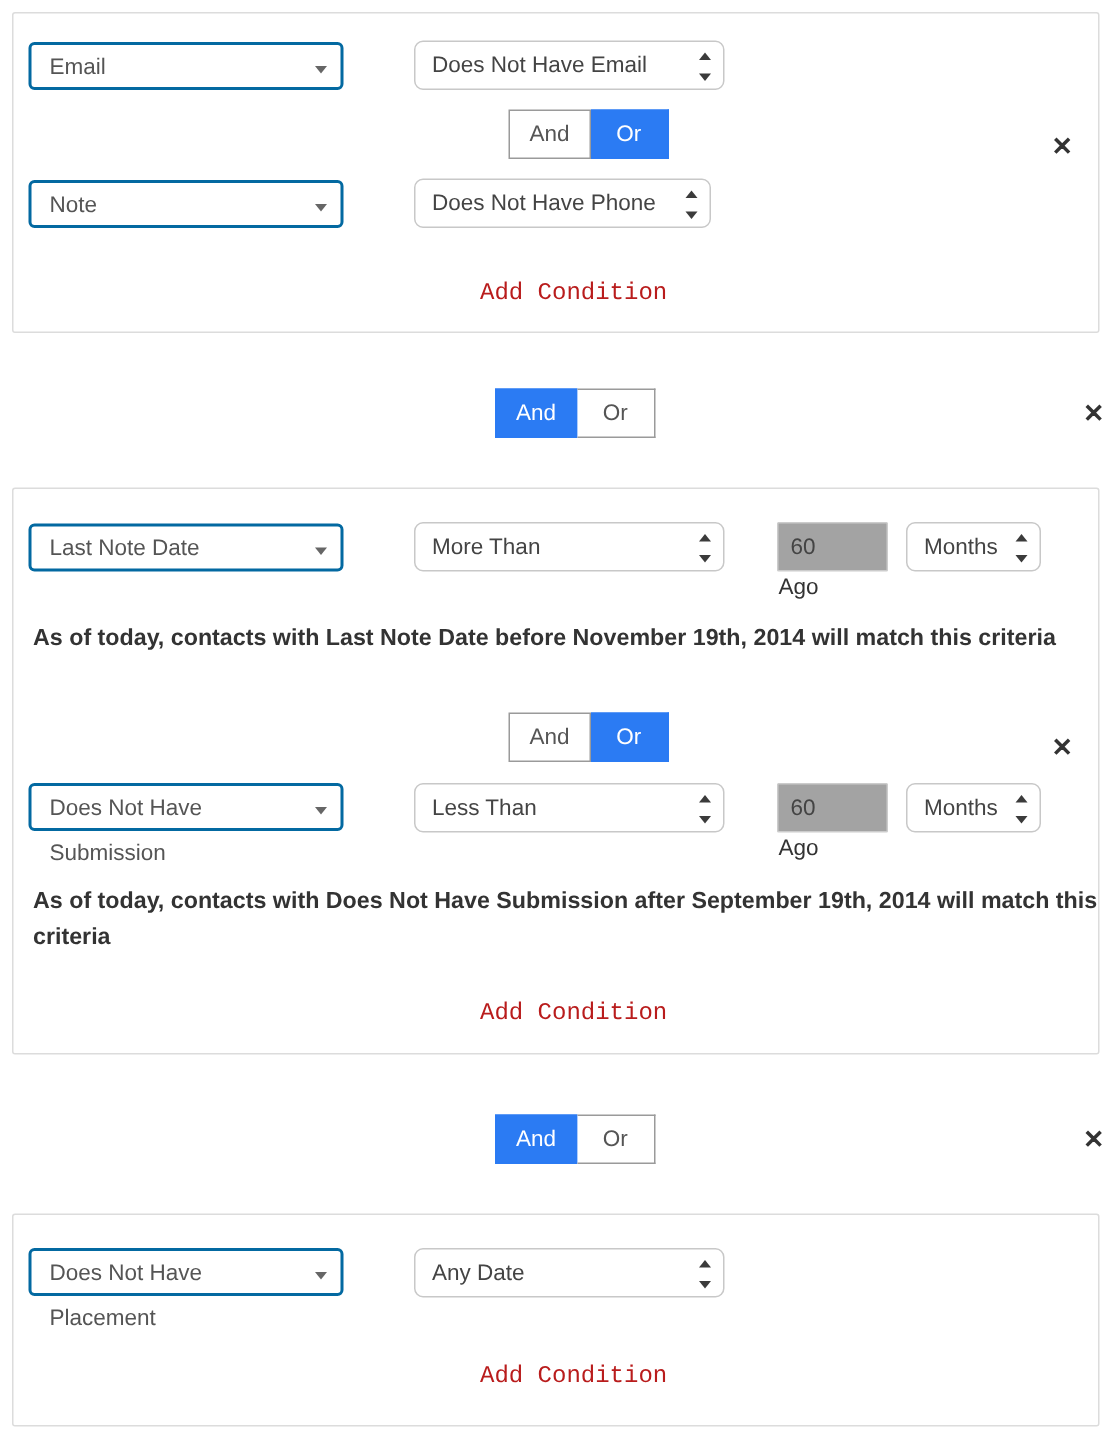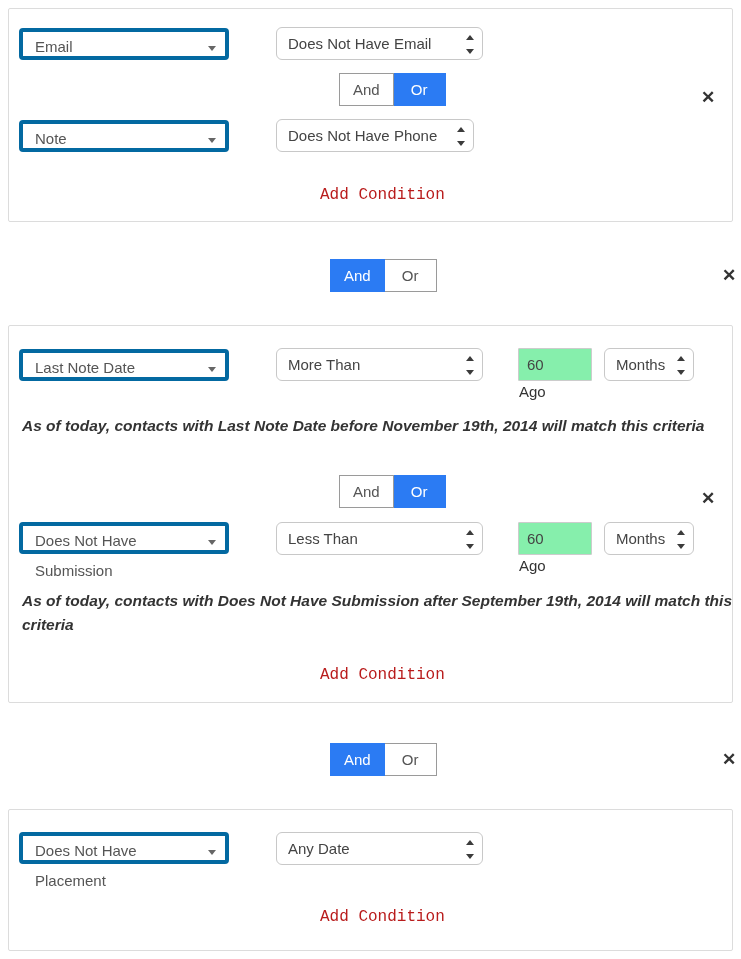--- a/index.html
+++ b/index.html
@@ -31,21 +31,21 @@
   
   .cond-row { position: relative; }
 
   
   .sel2 {
     position: absolute;
     width: 210px;
     height: 32px;
     box-sizing: border-box;
     background: #fff;
-    border: 4px solid #0369a1;
+    border: 2px solid #0369a1;
     border-radius: 4px;
     color: #555;
     font-size: 15px;
     line-height: 30px;
     padding: 0 24px 0 12px;
     white-space: nowrap;
   }
   .sel2 .caret {
     position: absolute;
     right: 9px;
@@ -94,21 +94,21 @@
   }
   .nsel .spin .up { top: 0;  border-bottom: 5px solid #3b3b3b; }
   .nsel .spin .dn { bottom: 0; border-top: 5px solid #3b3b3b; }
 
   
   .numin {
     position: absolute;
     width: 74px;
     height: 33px;
     box-sizing: border-box;
-    background: #86efac;
+    background: #a3a3a3;
     border: 1px solid #cccccc;
     border-radius: 1px;
     color: #444;
     font-size: 15px;
     line-height: 31px;
     padding: 0 8px;
   }
 
   .ago-lbl {
     position: absolute;
@@ -151,21 +151,20 @@
     font-family: Liberation Mono, monospace;
   }
 
   
   .criteria {
     position: absolute;
     font-size: 15.5px;
     font-weight: bold;
     color: #333;
     line-height: 24px;
-    font-style: italic;
   }
 
   
   .xbtn {
     position: absolute;
     font-size: 17px;
     font-weight: bold;
     color: #333;
     line-height: 1;
     cursor: pointer;

